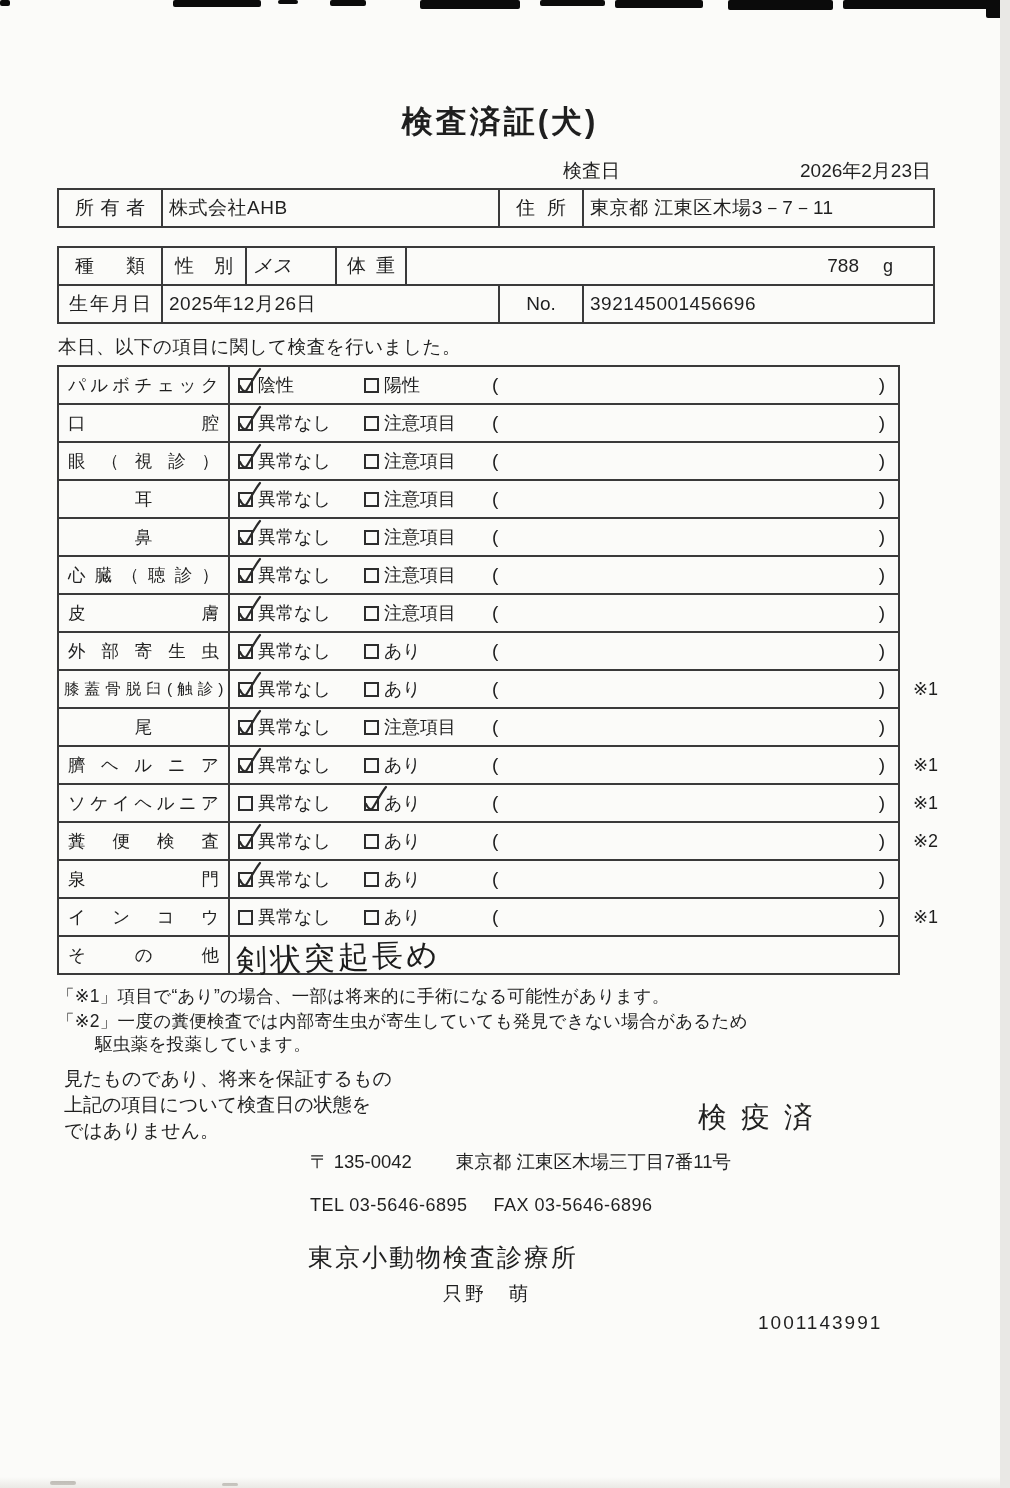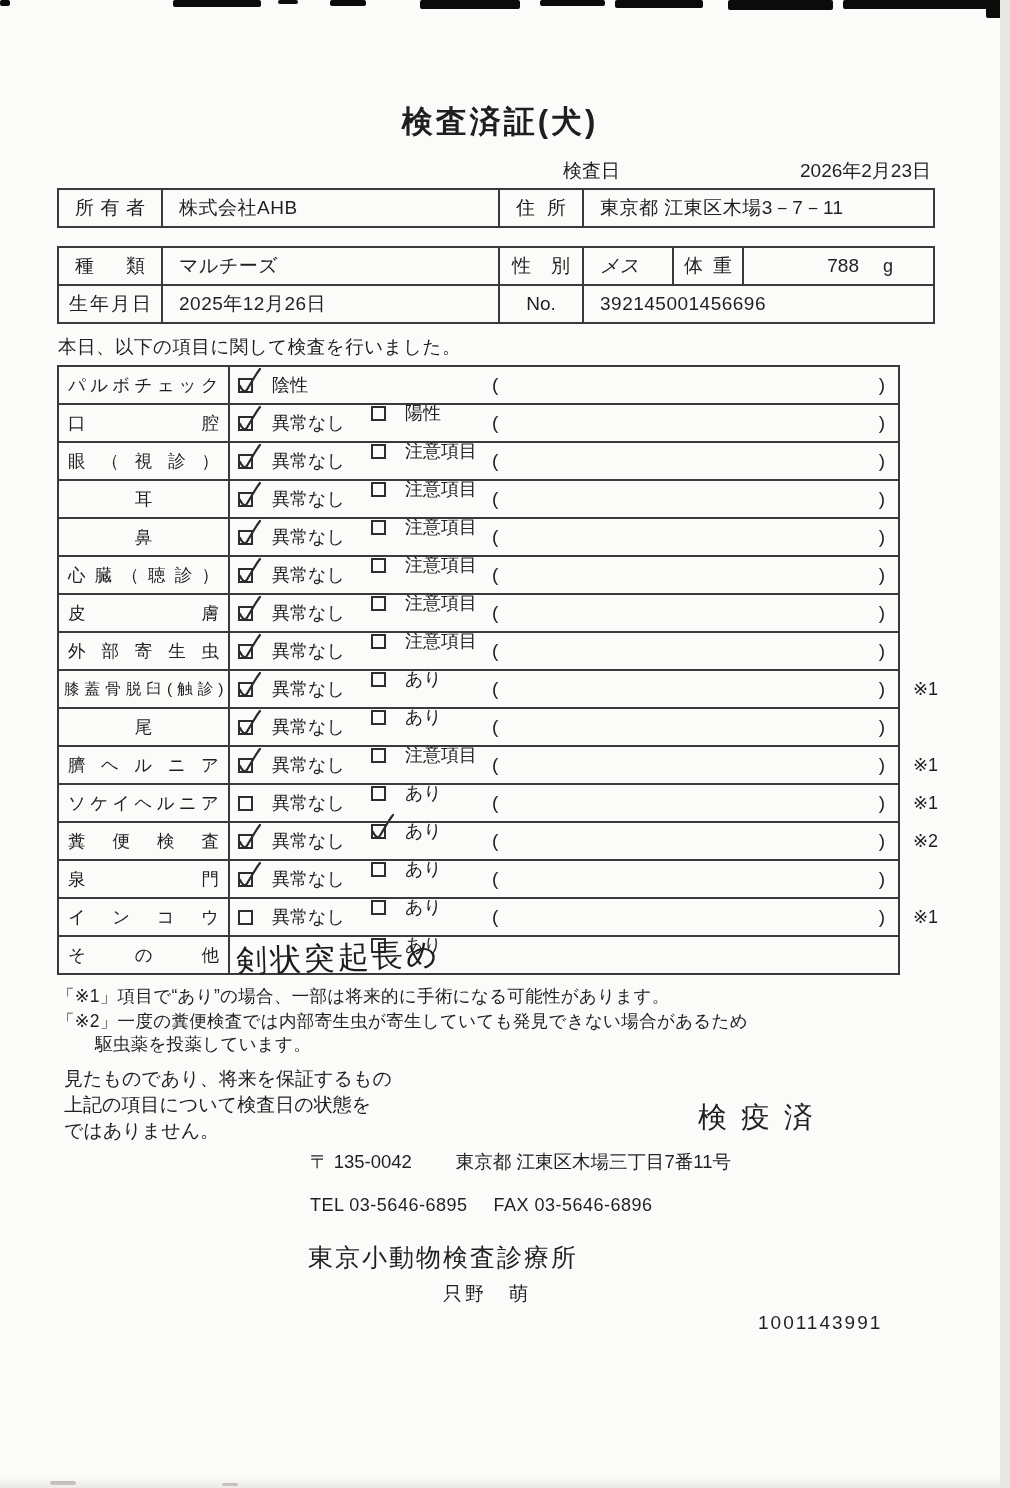--- a/index.html
+++ b/index.html
@@ -20,42 +20,42 @@
 
   .hrow { position:absolute; left:57px; width:878px; height:40px; display:flex;
           border:2px solid #3a3a3a; background:transparent; }
   .cell { border-right:2px solid #3a3a3a; display:flex; align-items:center; font-size:19px; height:100%; }
   .cell:last-child { border-right:0; }
   .w104 { width:104px; flex:none; } .w337 { width:337px; flex:none; }
   .w84 { width:84px; flex:none; }  .w90 { width:90px; flex:none;font-style:italic; }
   .w70 { width:70px; flex:none; }  .flex1 { flex:1; }
   .hlabel { justify-content:space-between; }
   .pad16 { padding:0 16px; } .pad12 { padding:0 12px; } .pad10 { padding:0 10px; }
-  .hvalue { padding-left:16px; letter-spacing:.5px; }
+  .hvalue { padding-left:6px; letter-spacing:.5px; }
   .centered-label { justify-content:center; }
   .weight-cell { display:flex; align-items:center; padding:16px; }
   .weight-value { flex:1; text-align:right; }
   .weight-unit { width:58px; text-align:center; font-size:18px; }
   .spread-label span { display:inline-block; }
 
   .intro { position:absolute; top:334px; left:58px; font-size:18.5px; letter-spacing:.5px; }
 
   .exam-table { position:absolute; top:365px; left:57px; width:843px; }
   .exam-row { position:relative; display:flex; height:40px; border:2px solid #3a3a3a;
               margin-top:-2px; overflow:visible; }
   .exam-row:first-child { margin-top:0; }
   .exam-label { width:171px; flex:none; border-right:2px solid #3a3a3a; display:flex;
                 align-items:center; padding:0 9px; font-size:17.5px; }
   .exam-label.spread { justify-content:space-between; }
   .exam-label.centered { justify-content:center; }
   .exam-label.tight { font-size:15.5px; letter-spacing:-0.5px; padding:0 5px; }
   .exam-cell { flex:1; position:relative; font-size:18px; }
   .opt { position:absolute; top:50%; transform:translateY(-50%);
-         display:inline-flex; align-items:center; gap:19px; }
-  .opt1 { left:8px; } .opt2 { left:141px;margin-top:28px; }
+         display:inline-flex; align-items:center; gap:5px; }
+  .opt1 { left:8px; } .opt2 { left:134px; }
   .cb { width:15px; height:15px; border:2px solid #2d2d2d; flex:none; position:relative; background:transparent; }
   .checkmark { position:absolute; left:-4px; top:-15px; width:27px; height:33px; overflow:visible; }
   .checkmark path { stroke:#2a2a2a; stroke-width:2.2; fill:none; stroke-linecap:round; }
   .paren { position:absolute; top:50%; transform:translateY(-50%); font-size:19px; }
   .paren.open { left:262px; } .paren.close { right:13px; }
   .row-note { position:absolute; right:-40px; top:50%; transform:translateY(-50%); font-size:18px; }
   .handwriting { position:absolute; left:6px; top:0px; font-size:31px; letter-spacing:3px;
                  transform:rotate(-2deg); font-weight:500; color:#1c1c1c; white-space:nowrap; }
 
   .footnote { position:absolute; left:57px; font-size:17.5px; letter-spacing:.3px; }
@@ -110,21 +110,20 @@
         <span>所</span>
       </div>
     <div class="cell hvalue flex1">東京都 江東区木場3－7－11</div>
   </div>
 
   <div class="hrow" style="top:246px;">
     <div class="cell hlabel w104 pad16 spread-label">
         <span>種</span>
         <span>類</span>
       </div>
-    <div class="cell hvalue w337">マルチーズ</div>
     <div class="cell hlabel w84 pad12 spread-label">
         <span>性</span>
         <span>別</span>
       </div>
     <div class="cell hvalue w90">メス</div>
     <div class="cell hlabel w70 pad10 spread-label">
         <span>体</span>
         <span>重</span>
       </div>
     <div class="cell flex1 weight-cell">

